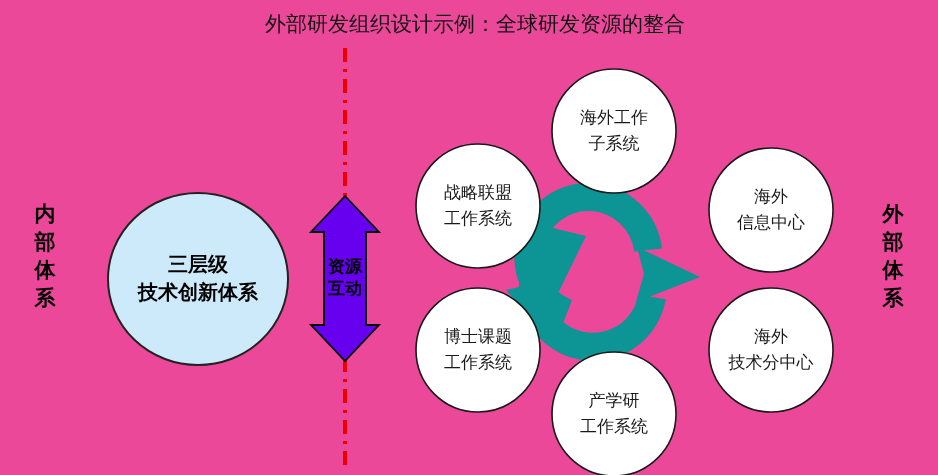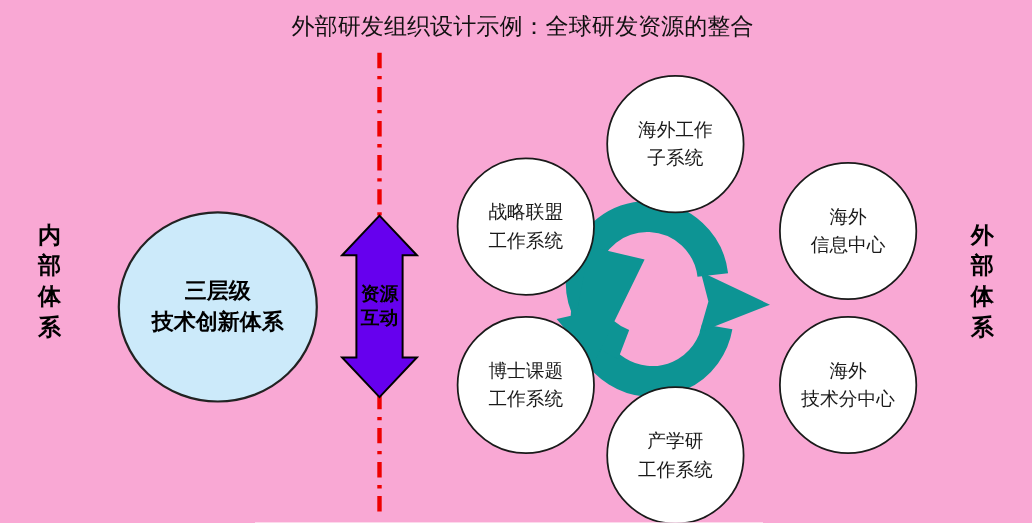--- a/index.html
+++ b/index.html
@@ -7,21 +7,21 @@
     padding: 0;
     background: #ffffff;
   }
   body {
     font-family: "Liberation Sans", "DejaVu Sans", sans-serif;
   }
   #stage {
     position: relative;
     width: 938px;
     height: 475px;
-    background: #f9a8d4;
+    background: #ec4899;
     overflow: hidden;
   }
   #diagram-svg {
     position: absolute;
     left: 0;
     top: 0;
     width: 938px;
     height: 475px;
   }
   .title-text {

